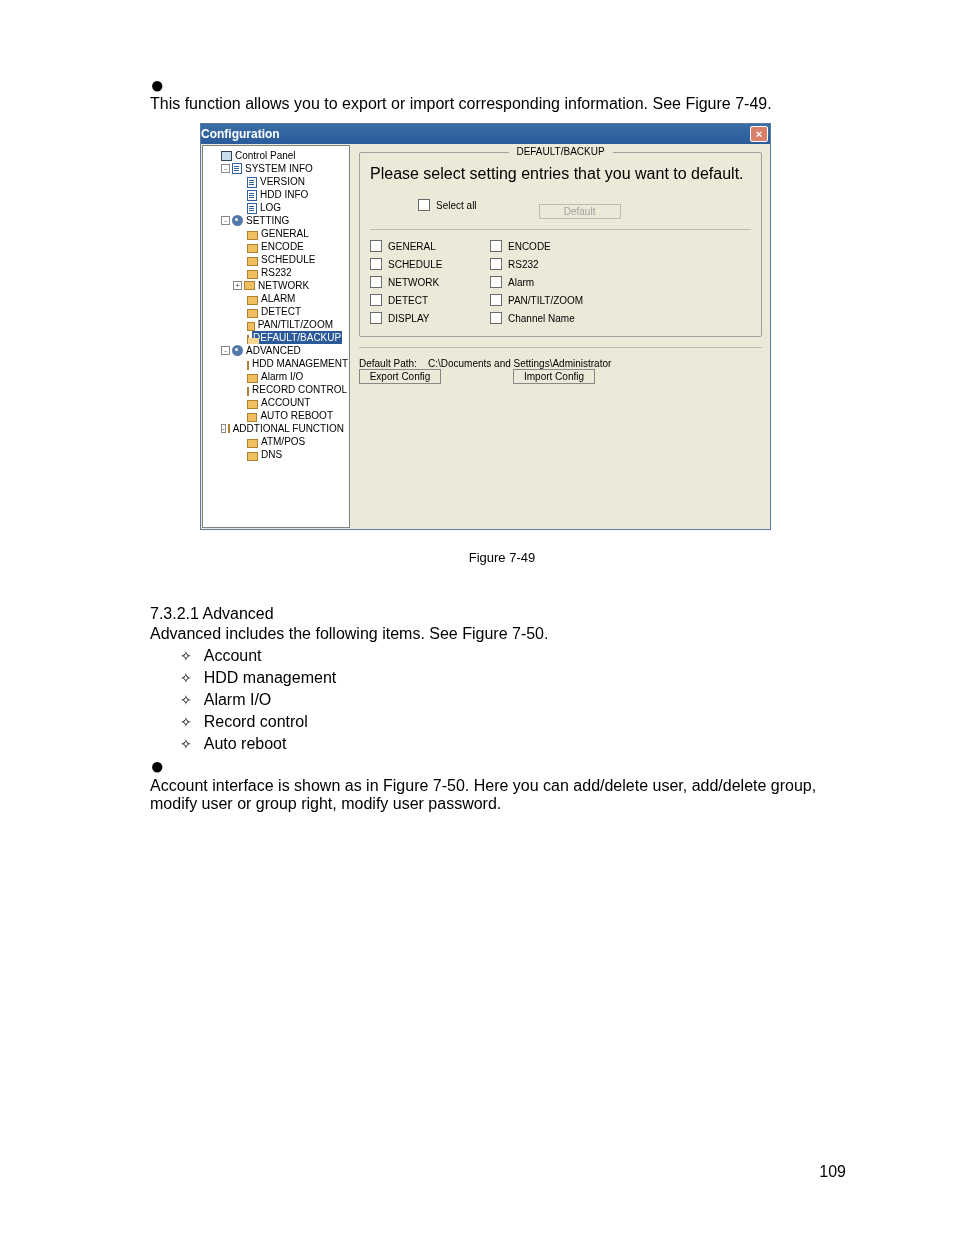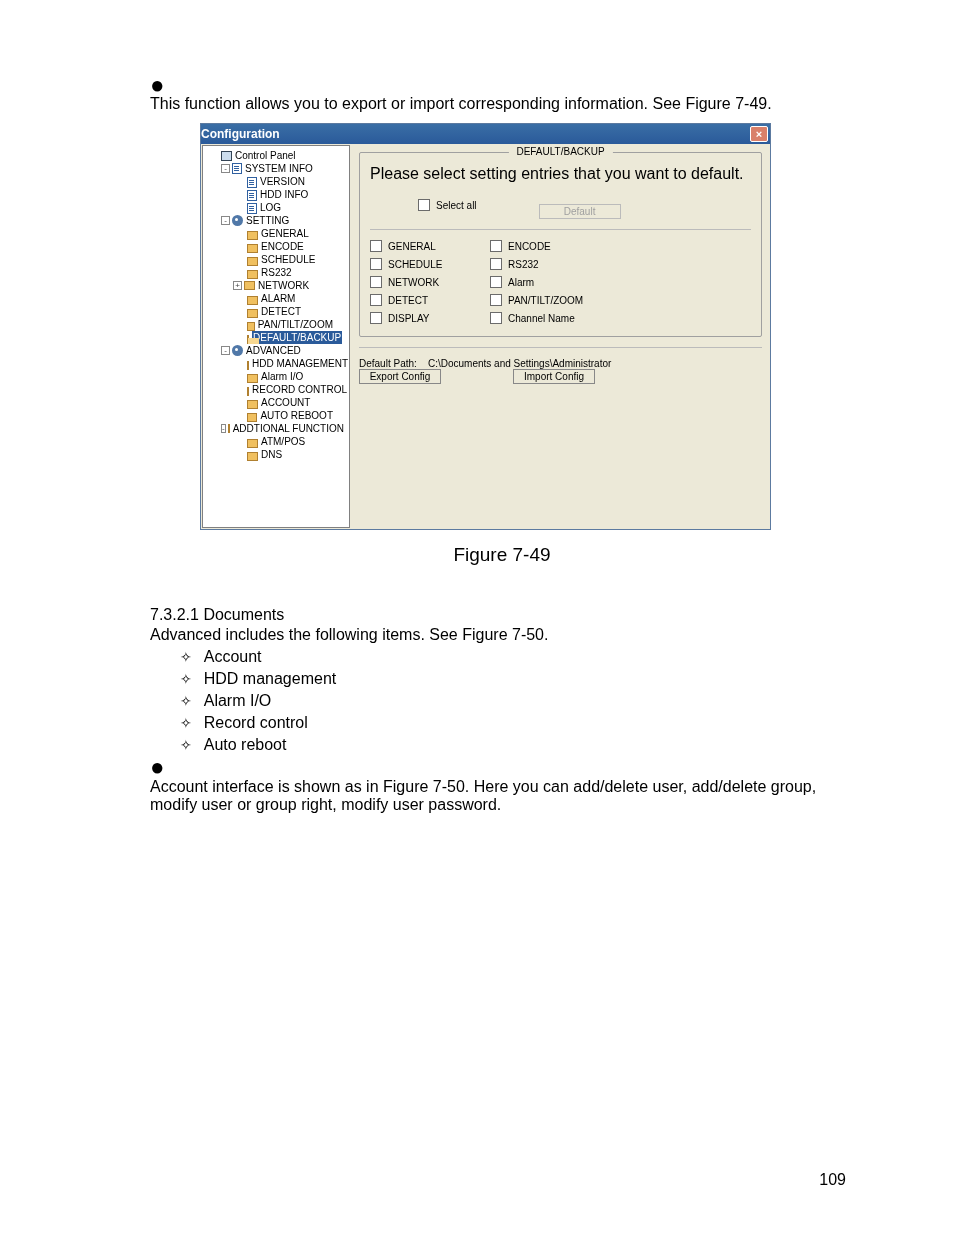--- a/index.html
+++ b/index.html
@@ -215,22 +215,22 @@
     font-size: 10px;
     margin: 8px 0 0 0;
   }
   .btn-row {
     display: flex;
     gap: 72px;
   }
 
   .fig-caption {
     text-align: center;
-    font-size: 19px;
-    margin: 14px 0 40px 0;
+    font-size: 13px;
+    margin: 20px 0 40px 0;
   }
   .section-heading {
     font-size: 16px;
     margin: 2px 0;
   }
   .body-text {
     font-size: 16px;
     margin: 0 0 2px 0;
   }
   .dia-list {
@@ -247,21 +247,21 @@
     margin-right: 12px;
     font-size: 14px;
   }
   .solo-bullet {
     font-size: 24px;
     line-height: 10px;
     margin: 6px 0;
   }
   .page-num {
     position: absolute;
-    bottom: 46px;
+    bottom: 54px;
     right: 108px;
     font-size: 16px;
   }
 </style>
 </head>
 <body>
 
 <div class="page">
 
   <div class="bullet-dot">●</div>
@@ -452,21 +452,21 @@
             <span class="btn">Export Config</span>
             <span class="btn">Import Config</span>
           </div>
         </div>
       </div>
     </div>
   </div>
 
   <div class="fig-caption">Figure 7-49</div>
 
-  <div class="section-heading">7.3.2.1  Documents</div>
+  <div class="section-heading">7.3.2.1  Advanced</div>
   <div class="body-text">Advanced includes the following items. See Figure 7-50.</div>
   <ul class="dia-list">
     <li>Account</li>
     <li>HDD management</li>
     <li>Alarm I/O</li>
     <li>Record control</li>
     <li>Auto reboot</li>
   </ul>
   <div class="solo-bullet">●</div>
   <div class="body-text">Account interface is shown as in Figure 7-50. Here you can add/delete user, add/delete group, modify user or group right, modify user password.</div>

